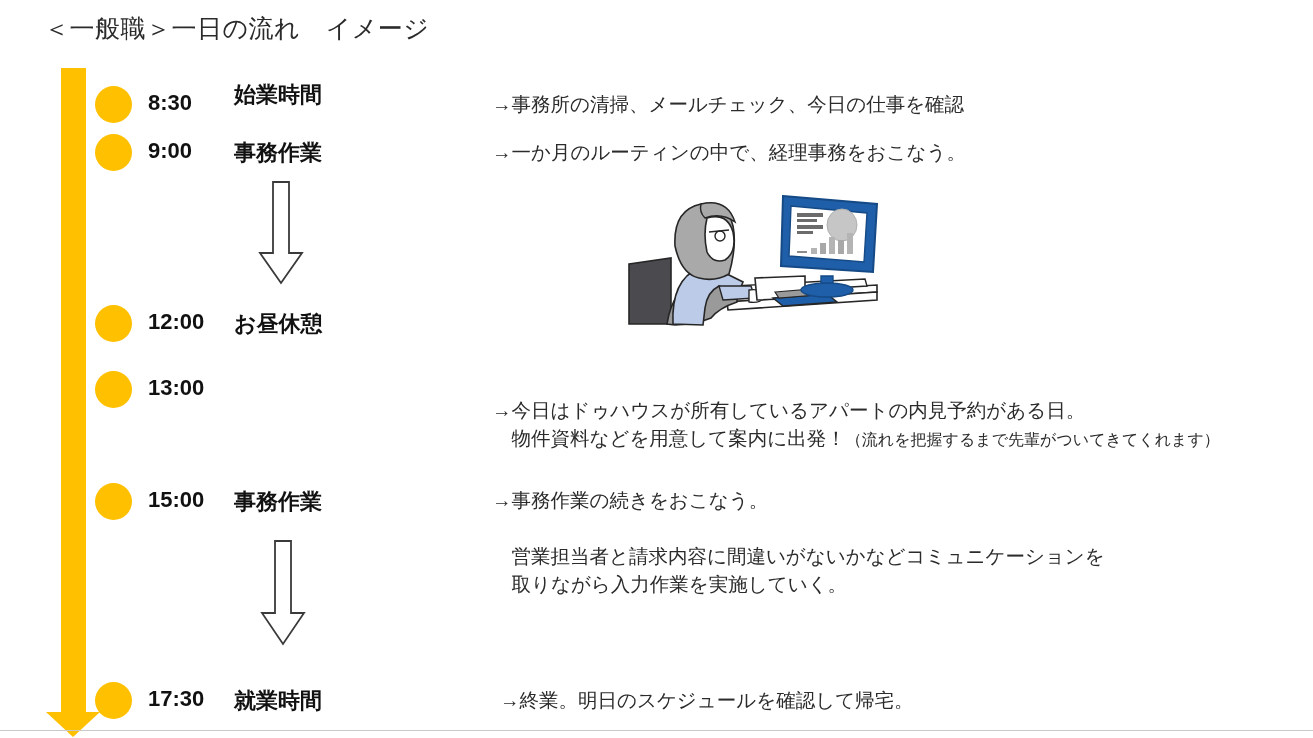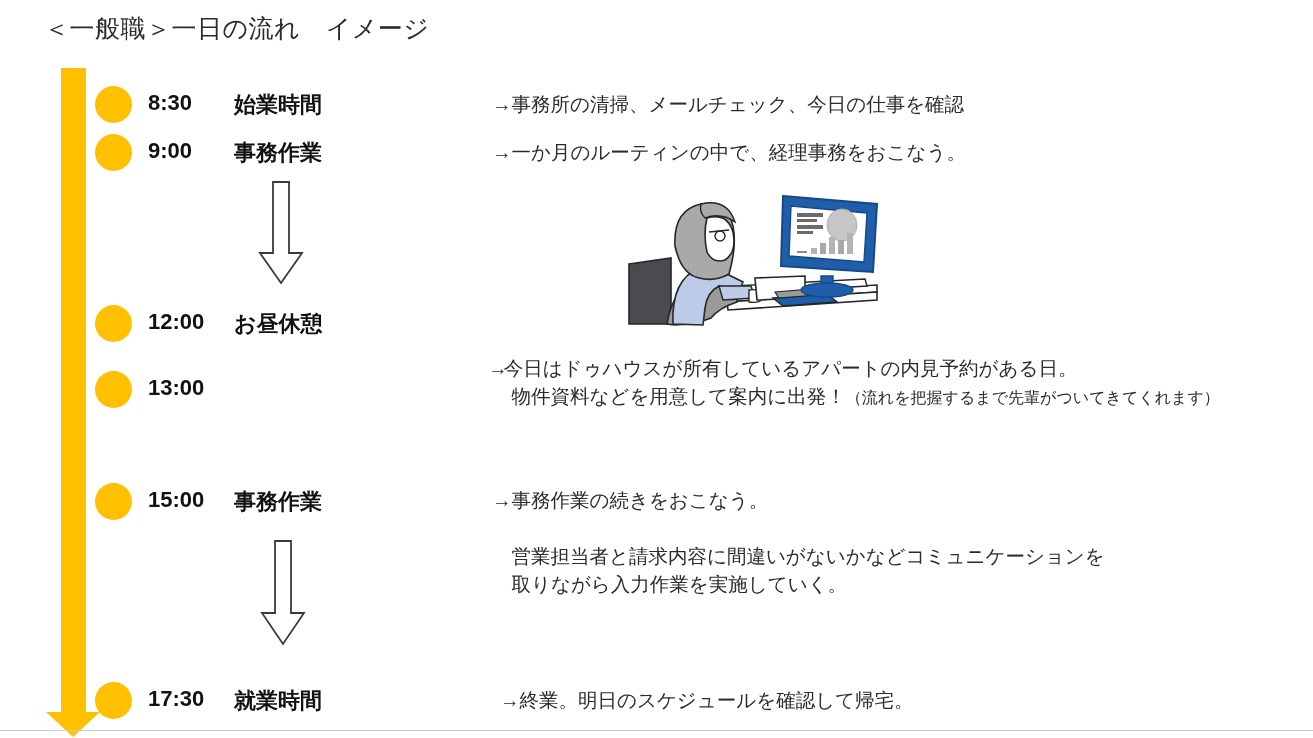--- a/index.html
+++ b/index.html
@@ -65,21 +65,21 @@
 
 <div class="slide">
 
   <div class="page-title">＜一般職＞一日の流れ　イメージ</div>
 
   <div class="spine"></div>
   <div class="spine-head"></div>
 
   <div class="dot" style="top:86px;"></div>
   <div class="time" style="top:90px;">8:30</div>
-  <div class="task" style="top:90px;">始業時間</div>
+  <div class="task" style="top:80px;">始業時間</div>
   <div class="desc" style="top:90px;">→事務所の清掃、メールチェック、今日の仕事を確認</div>
 
   <div class="dot" style="top:134px;"></div>
   <div class="time" style="top:138px;">9:00</div>
   <div class="task" style="top:138px;">事務作業</div>
   <div class="desc" style="top:138px;">→一か月のルーティンの中で、経理事務をおこなう。</div>
 
   <div class="harrow" style="left:258px;top:181px;">
     <svg width="46" height="104" viewBox="0 0 46 104">
       <polygon points="15,1 31,1 31,72 44,72 23,102 2,72 15,72" fill="#ffffff" stroke="#3a3a3a" stroke-width="1.8" stroke-linejoin="miter"></polygon>
@@ -139,21 +139,21 @@
       <rect x="182" y="69" width="10" height="2" fill="#8d8d8d"></rect>
     </svg>
   </div>
 
   <div class="dot" style="top:305px;"></div>
   <div class="time" style="top:309px;">12:00</div>
   <div class="task" style="top:309px;">お昼休憩</div>
 
   <div class="dot" style="top:371px;"></div>
   <div class="time" style="top:375px;text-align:right;">13:00</div>
-  <div class="desc" style="top:356px;font-family:Liberation Mono, monospace;"><span>→今日はドゥハウスが所有しているアパートの内見予約がある日。</span><br><span>　物件資料などを用意して案内に出発！</span><span class="sub">（流れを把握するまで先輩がついてきてくれます）</span><br></div>
+  <div class="desc" style="top:396px;"><span>→今日はドゥハウスが所有しているアパートの内見予約がある日。</span><br><span>　物件資料などを用意して案内に出発！</span><span class="sub">（流れを把握するまで先輩がついてきてくれます）</span><br></div>
 
   <div class="dot" style="top:483px;"></div>
   <div class="time" style="top:487px;">15:00</div>
   <div class="task" style="top:487px;">事務作業</div>
   <div class="desc" style="top:486px;"><span>→事務作業の続きをおこなう。</span><br><br><span>　営業担当者と請求内容に間違いがないかなどコミュニケーションを</span><br><span>　取りながら入力作業を実施していく。</span></div>
 
   <div class="harrow" style="left:260px;top:540px;">
     <svg width="46" height="106" viewBox="0 0 46 106">
       <polygon points="15,1 31,1 31,73 44,73 23,104 2,73 15,73" fill="#ffffff" stroke="#3a3a3a" stroke-width="1.8" stroke-linejoin="miter"></polygon>
     </svg>

